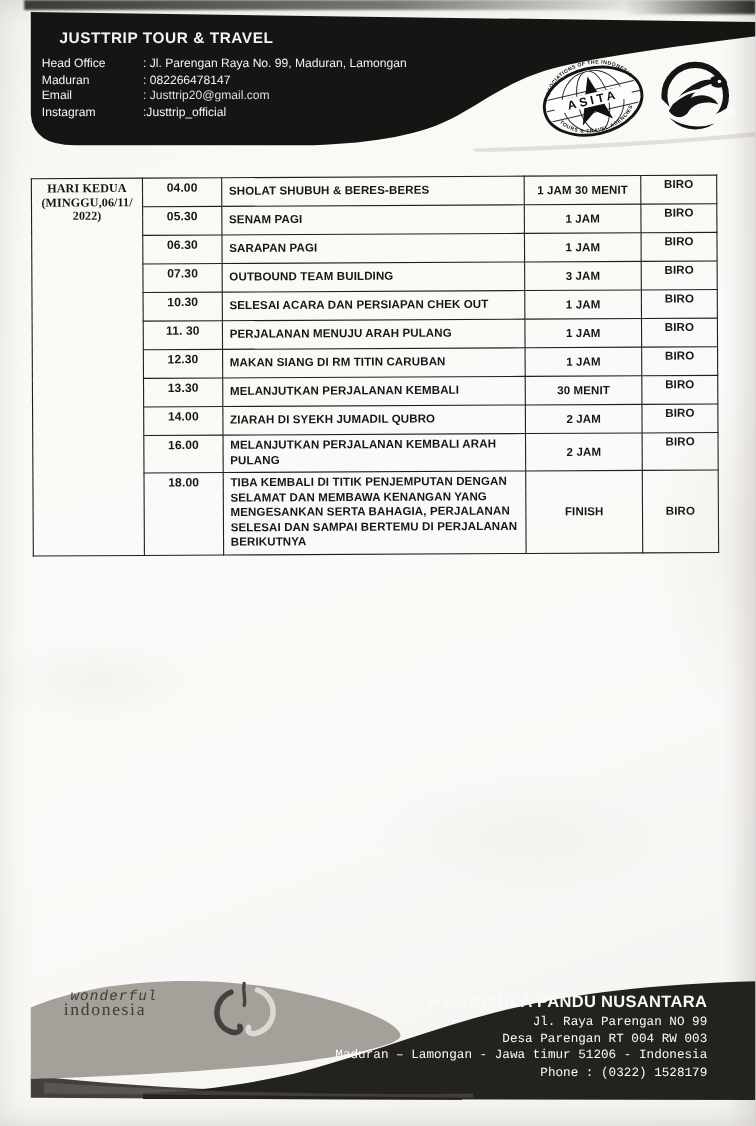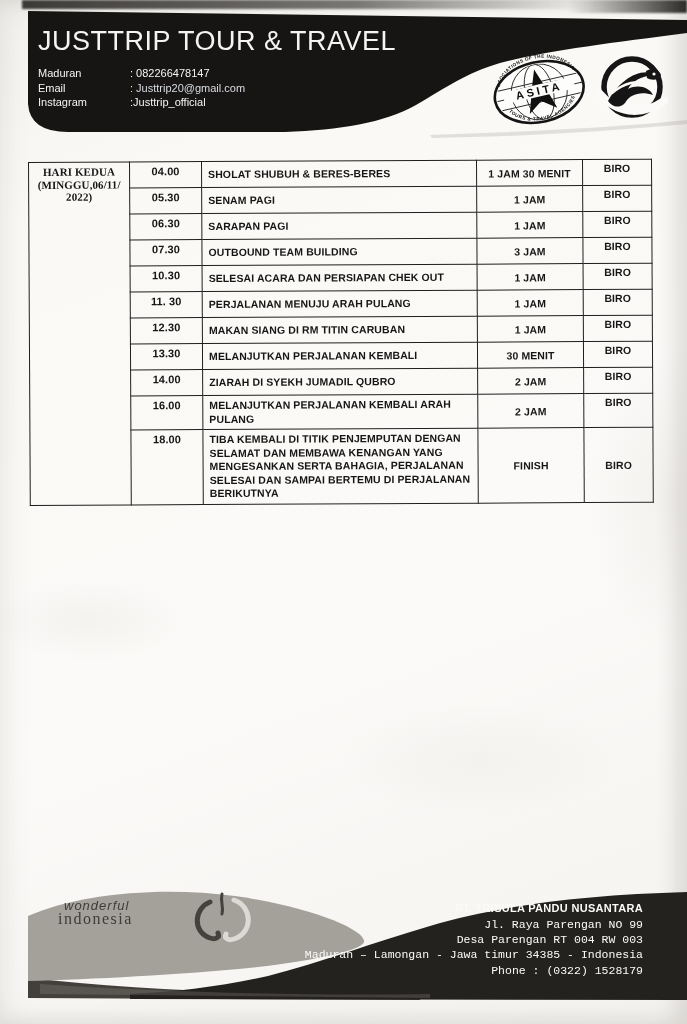--- a/index.html
+++ b/index.html
@@ -11,21 +11,21 @@
   }
   
   .scan-edge-top{position:absolute;top:0;left:22px;width:560px;height:9px;
     background:linear-gradient(90deg,rgba(30,28,26,.85),rgba(30,28,26,.55) 60%,rgba(30,28,26,0));
     filter:blur(1px);}
   .scan-edge-top-right{position:absolute;top:0;right:0;width:120px;height:13px;
     background:linear-gradient(90deg,rgba(30,28,26,0),rgba(25,24,22,.9));filter:blur(1px);}
   
   .header-wave{position:absolute;top:0;left:0;}
   .header-text{position:absolute;left:38px;top:26px;z-index:3;color:#f5f4f2;}
-  .company-title{font-size:27px;font-weight:normal;letter-spacing:.5px;margin:0 0 9px 0;}
+  .company-title{font-size:14px;font-weight:bold;letter-spacing:.5px;margin:0 0 9px 16px;}
   .contact-row{display:flex;font-size:11px;line-height:14.6px;}
   .contact-label{width:92px;flex:none;}
   .contact-value{white-space:nowrap;}
   .contact-value.u{color:#d9dde3;}
   .logo-asita{position:absolute;left:483px;top:50px;z-index:3;}
   .logo-bird{position:absolute;left:594px;top:50px;z-index:3;}
   
   .itinerary{
     position:absolute;left:28px;top:162px;
     border-collapse:collapse;table-layout:fixed;width:623px;
@@ -39,24 +39,24 @@
   td.day-cell{vertical-align:top;text-align:center;padding-top:3px;
     font-family:"Liberation Serif",serif;font-size:11px;line-height:12.5px;}
   td.time-cell{vertical-align:top;text-align:center;padding-top:3px;font-size:11px;}
   td.activity-cell{text-align:left;padding:3px 6px;line-height:13.5px;}
   td.duration-cell{text-align:center;}
   td.organizer-cell{vertical-align:top;text-align:center;padding-top:2px;}
   tr.tall td.organizer-cell{vertical-align:middle;padding-top:0;}
   
   .footer-wave{position:absolute;left:0;top:886px;}
   .footer-text{position:absolute;right:44px;top:902px;z-index:3;text-align:right;color:#fbfaf8;}
-  .footer-company{font-size:11px;font-weight:bold;letter-spacing:.3px;margin-bottom:3px;}
+  .footer-company{font-size:15px;font-weight:bold;letter-spacing:.3px;margin-bottom:3px;}
   .footer-line{font-size:11.5px;line-height:15.2px;font-family:Liberation Mono, monospace;}
   .wi-logo{position:absolute;left:58px;top:898px;z-index:3;color:#3e3c39;}
-  .wi-word1{font-family:Liberation Sans, sans-serif;font-style:italic;font-size:13px;
+  .wi-word1{font-family:Liberation Mono, monospace;font-style:italic;font-size:13px;
     letter-spacing:1px;margin-left:6px;}
   .wi-word2{font-family:"Liberation Serif",serif;font-size:16px;letter-spacing:1.5px;
     margin-top:-3px;}
   .wi-mark{position:absolute;left:128px;top:-6px;}
   
   .page::after{content:"";position:absolute;inset:0;pointer-events:none;
     background:
      radial-gradient(140px 60px at 90px 620px,rgba(150,145,135,.07),transparent 70%),
      radial-gradient(200px 80px at 480px 760px,rgba(150,145,135,.06),transparent 70%),
      radial-gradient(120px 200px at 676px 500px,rgba(160,155,146,.10),transparent 75%);}
@@ -73,20 +73,24 @@
     <path fill="#171513" d="M 28,11 L 687,20 L 687,33
       C 610,43 545,51 500,63
       C 466,73 447,87 416,105
       C 384,123 340,130 285,132
       L 68,132 Q 30,132 28,104 Z"></path>
     <path fill="rgba(150,146,140,0.25)" d="M 430,135 C 520,132 610,128 687,120 L 687,124 C 600,132 510,137 432,138 Z"></path>
   </svg>
 
   <div class="header-text">
     <div class="company-title">JUSTTRIP TOUR &amp; TRAVEL</div>
+    <div class="contact-row">
+      <span class="contact-label">Head Office</span>
+      <span class="contact-value">: Jl. Parengan Raya No. 99, Maduran, Lamongan</span>
+    </div>
     <div class="contact-row">
       <span class="contact-label">Maduran</span>
       <span class="contact-value">: 082266478147</span>
     </div>
     <div class="contact-row">
       <span class="contact-label">Email</span>
       <span class="contact-value u">: Justtrip20@gmail.com</span>
     </div>
     <div class="contact-row">
       <span class="contact-label">Instagram</span>
@@ -239,17 +243,17 @@
       <path d="M 24,10 C 8,16 6,40 24,46 C 30,48 34,45 32,41" fill="none" stroke="#44423e" stroke-width="5" stroke-linecap="round"></path>
       <path d="M 48,8 C 66,14 68,40 48,47 C 42,49 38,46 40,42" fill="none" stroke="#dcdad4" stroke-width="5" stroke-linecap="round"></path>
       <path d="M 36,2 C 34,10 38,14 36,22" fill="none" stroke="#44423e" stroke-width="3" stroke-linecap="round"></path>
     </svg>
   </div>
 
   <div class="footer-text">
     <div class="footer-company">PT. TRISULA PANDU NUSANTARA</div>
     <div class="footer-line">Jl. Raya  Parengan NO 99</div>
     <div class="footer-line">Desa Parengan RT 004 RW 003</div>
-    <div class="footer-line">Maduran – Lamongan - Jawa timur 34385 - Indonesia</div>
+    <div class="footer-line">Maduran – Lamongan - Jawa timur 51206 - Indonesia</div>
     <div class="footer-line">Phone : (0322) 1528179</div>
   </div>
 
 </div>
 
 </body></html>

